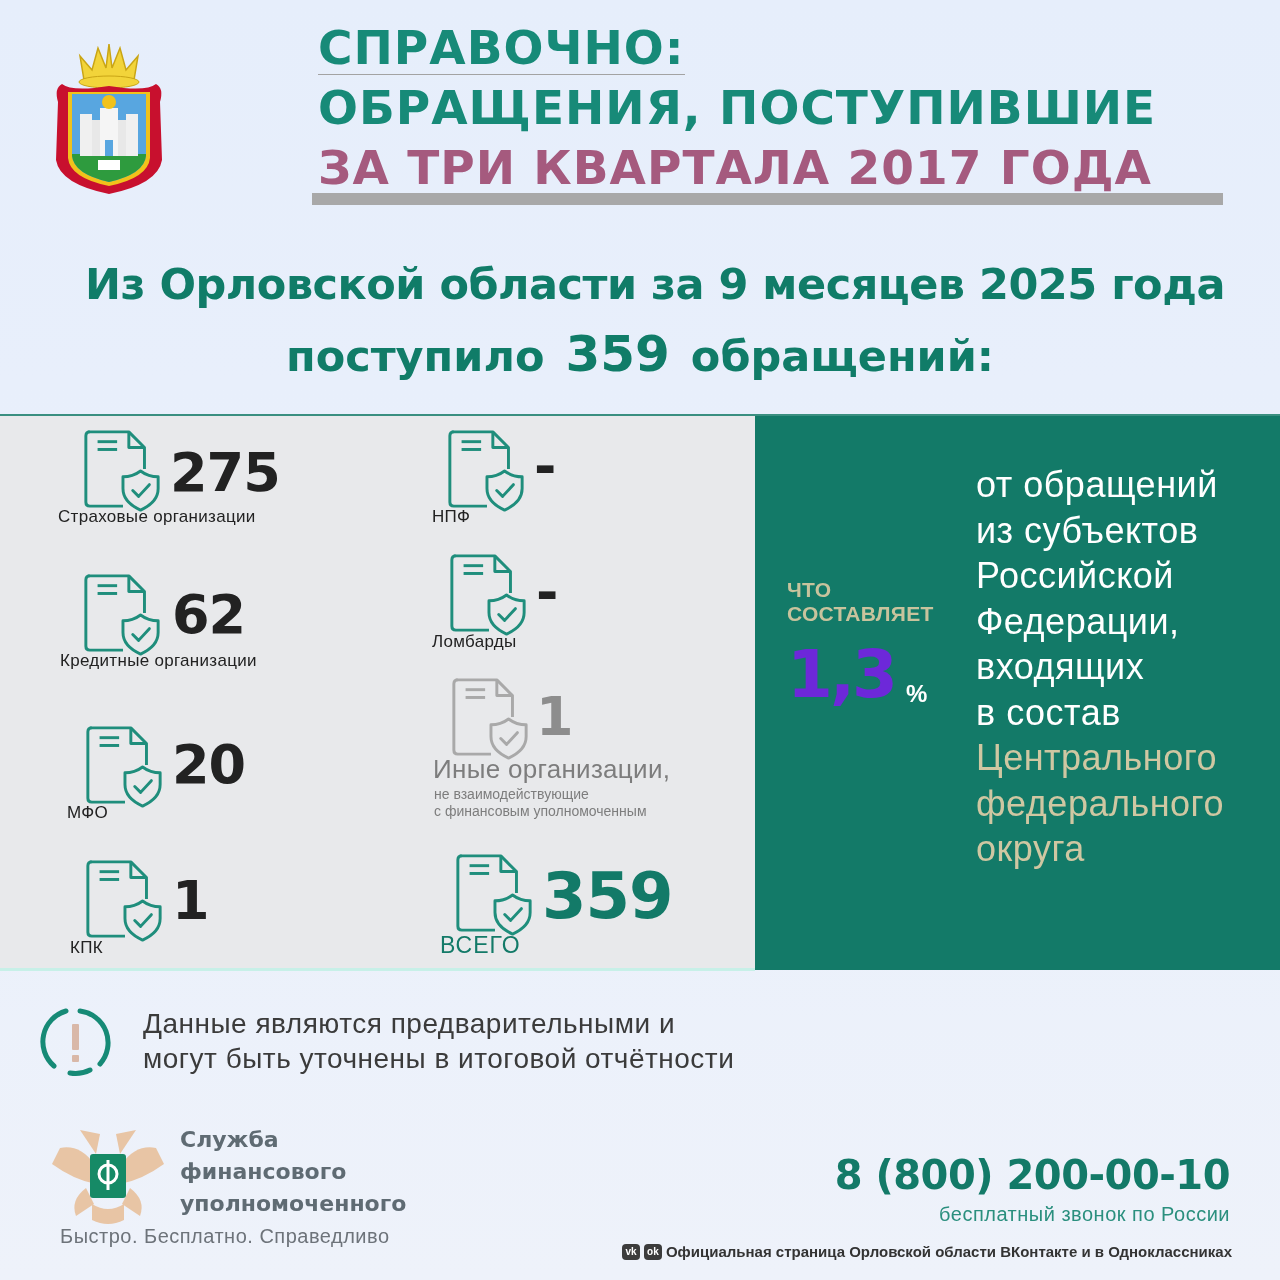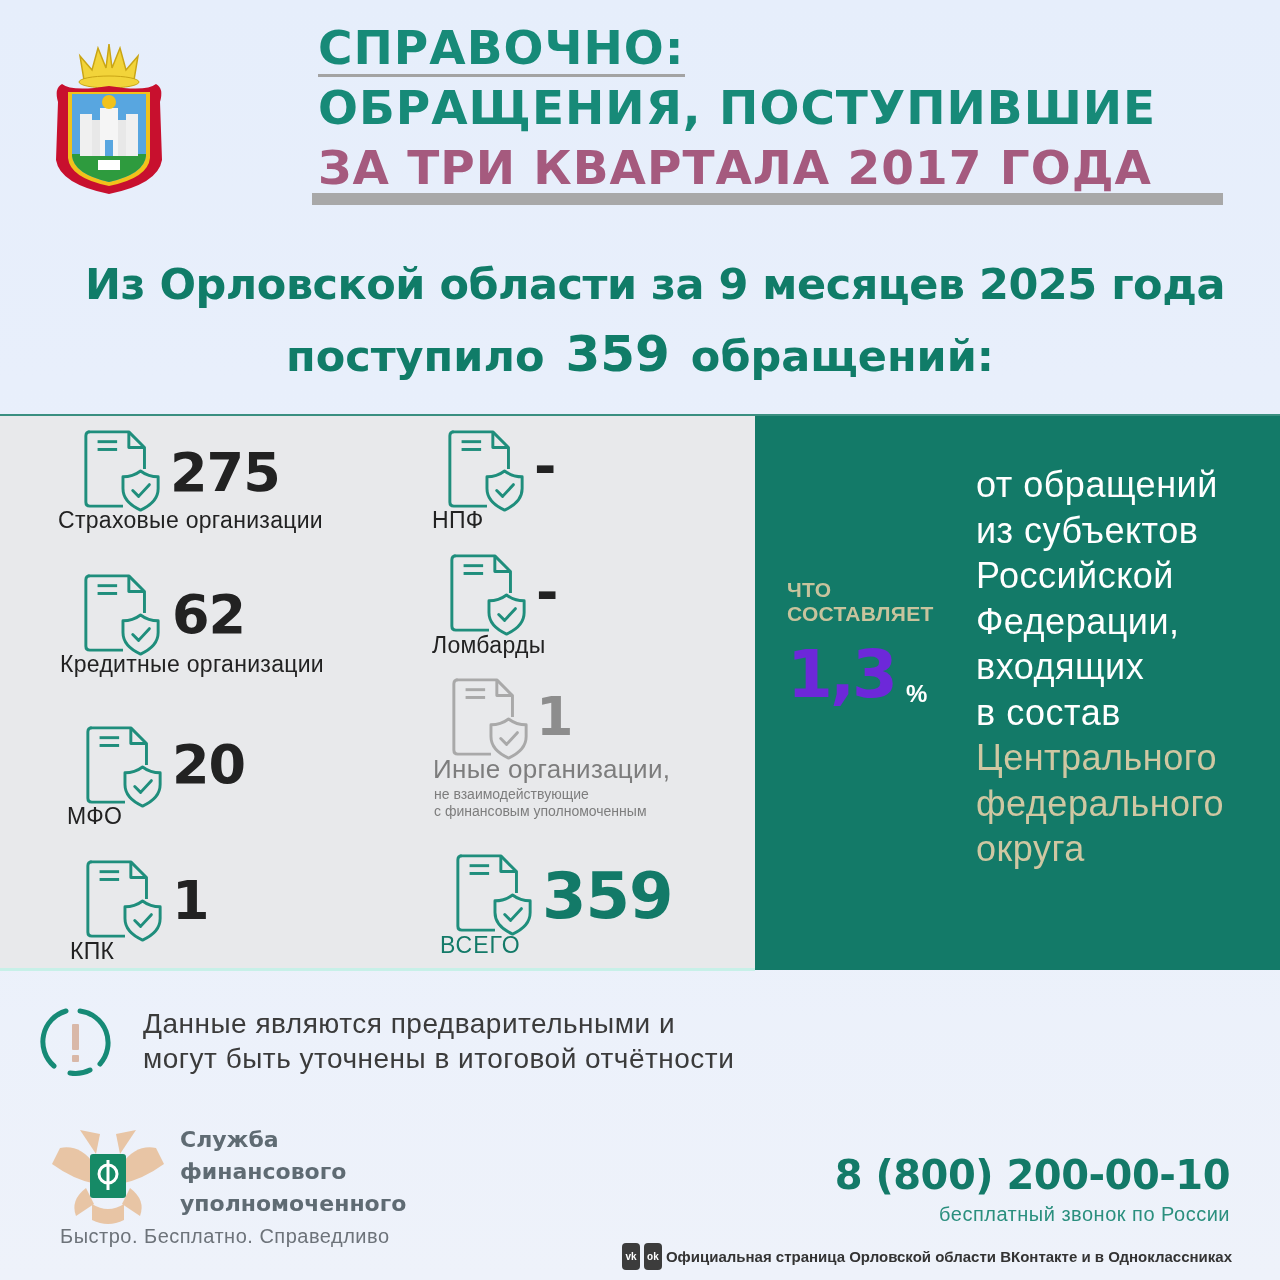--- a/index.html
+++ b/index.html
@@ -12,21 +12,21 @@
   }
   
   .coat { position: absolute; left: 50px; top: 42px; width: 118px; height: 155px; }
   .title-block { position: absolute; left: 318px; top: 18px; width: 905px; }
   .title-line {
     font-family: "DejaVu Sans", sans-serif; font-weight: bold; font-size: 47px;
     line-height: 60px; letter-spacing: 1px; white-space: nowrap;
   }
   .t-green { color: #178a78; }
   .t-purple { color: #a55a7e; }
-  .t-underline { display: inline-block; border-bottom: 3px solid #a3a3a3; line-height: 52px; }
+  .t-underline { display: inline-block; border-bottom: 1px solid #a3a3a3; line-height: 52px; }
   .title-bar { position: absolute; left: 312px; top: 193px; width: 911px; height: 12px; background: #a8a8a8; }
 
   .headline {
     position: absolute; left: 0; top: 252px; width: 1280px; text-align: center;
     font-family: "DejaVu Sans", sans-serif; font-weight: bold; color: #107c68;
   }
   .headline .l1 { font-size: 43px; line-height: 64px; letter-spacing: -0.5px; padding-left: 30px; }
   .headline .l2 { font-size: 43px; line-height: 64px; margin-top: 6px; }
   .headline .big { font-size: 50px; margin: 0 6px; }
 
@@ -35,21 +35,21 @@
   .left-panel { position: absolute; left: 0; top: 416px; width: 755px; height: 554px; background: #e8e9eb; }
   .right-panel { position: absolute; left: 755px; top: 416px; width: 525px; height: 554px; background: #137a68; }
   .bottom-line { position: absolute; left: 0; top: 968px; width: 755px; height: 3px; background: #c7f0e8; }
 
   .item { position: absolute; }
   .doc-icon { position: absolute; width: 84px; height: 84px; }
   .num {
     position: absolute; font-family: "DejaVu Sans", sans-serif; font-weight: bold;
     font-size: 54px; color: #222; line-height: 1; letter-spacing: -1px;
   }
-  .lbl { position: absolute; font-size: 23px; color: #222; white-space: nowrap; letter-spacing: 0.3px; }
+  .lbl { position: absolute; font-size: 17px; color: #222; white-space: nowrap; letter-spacing: 0.3px; }
   .gray .num { color: #8d8d8d; }
   .gray .lbl { color: #7d7d7d; }
   .sub { position: absolute; font-size: 14px; color: #7d7d7d; line-height: 17px; white-space: nowrap; }
   .total .num { color: #137a68; font-size: 64px; }
   .total .lbl { color: #137a68; font-size: 23px; letter-spacing: 1px; }
 
   .chto { position: absolute; left: 787px; top: 578px; color: #c8c39d; font-size: 21px; line-height: 24px; font-weight: bold; letter-spacing: 0.3px; }
   .pct { position: absolute; left: 787px; top: 636px; color: #6d28d9; font-family: "DejaVu Sans", sans-serif; font-weight: bold; font-size: 66px; letter-spacing: -3px; }
   .pct-sign { position: absolute; left: 906px; top: 680px; color: #fff; font-weight: bold; font-size: 24px; }
   .rtext { position: absolute; left: 976px; top: 462px; font-size: 36px; line-height: 45.5px; color: #fff; letter-spacing: 0.5px; }
@@ -59,21 +59,21 @@
   .note-icon { position: absolute; left: 40px; top: 1006px; width: 72px; height: 72px; }
   .note { position: absolute; left: 143px; top: 1006px; font-size: 28px; line-height: 35px; color: #3b3b3b; letter-spacing: 0.5px; }
 
   
   .fo-logo { position: absolute; left: 50px; top: 1124px; width: 116px; height: 104px; }
   .fo-name { position: absolute; left: 180px; top: 1124px; font-family: "DejaVu Sans", sans-serif; font-weight: bold; font-size: 22px; line-height: 32px; color: #5f6b73; }
   .fo-slogan { position: absolute; left: 60px; top: 1225px; font-size: 20px; color: #6d737a; letter-spacing: 0.5px; }
   .phone { position: absolute; right: 50px; top: 1152px; font-family: "DejaVu Sans", sans-serif; font-weight: bold; font-size: 40px; color: #137a68; letter-spacing: -0.5px; }
   .phone-sub { position: absolute; right: 50px; top: 1203px; font-size: 20px; color: #2a8f7e; letter-spacing: 0.5px; }
   .social { position: absolute; right: 48px; top: 1243px; font-size: 15px; font-weight: bold; color: #333; display: flex; align-items: center; gap: 4px; }
-  .soc-ico { width: 18px; height: 27px; background: #3c3c3c; border-radius: 4px; color: #fff; font-size: 10px; display: inline-flex; align-items: center; justify-content: center; font-weight: bold; }
+  .soc-ico { width: 18px; height: 16px; background: #3c3c3c; border-radius: 4px; color: #fff; font-size: 10px; display: inline-flex; align-items: center; justify-content: center; font-weight: bold; }
 </style>
 </head>
 <body>
 
 <svg width="0" height="0" style="position:absolute">
   <defs>
     <g id="docshield">
       <path d="M8 4 H50 L66 20 V42" fill="none" stroke="currentColor" stroke-width="3" stroke-linejoin="round"></path>
       <path d="M50 4 V20 H66" fill="none" stroke="currentColor" stroke-width="3" stroke-linejoin="round"></path>
       <path d="M44 80 H10 Q6 80 6 76 V8 Q6 4 10 4" fill="none" stroke="currentColor" stroke-width="3"></path>

